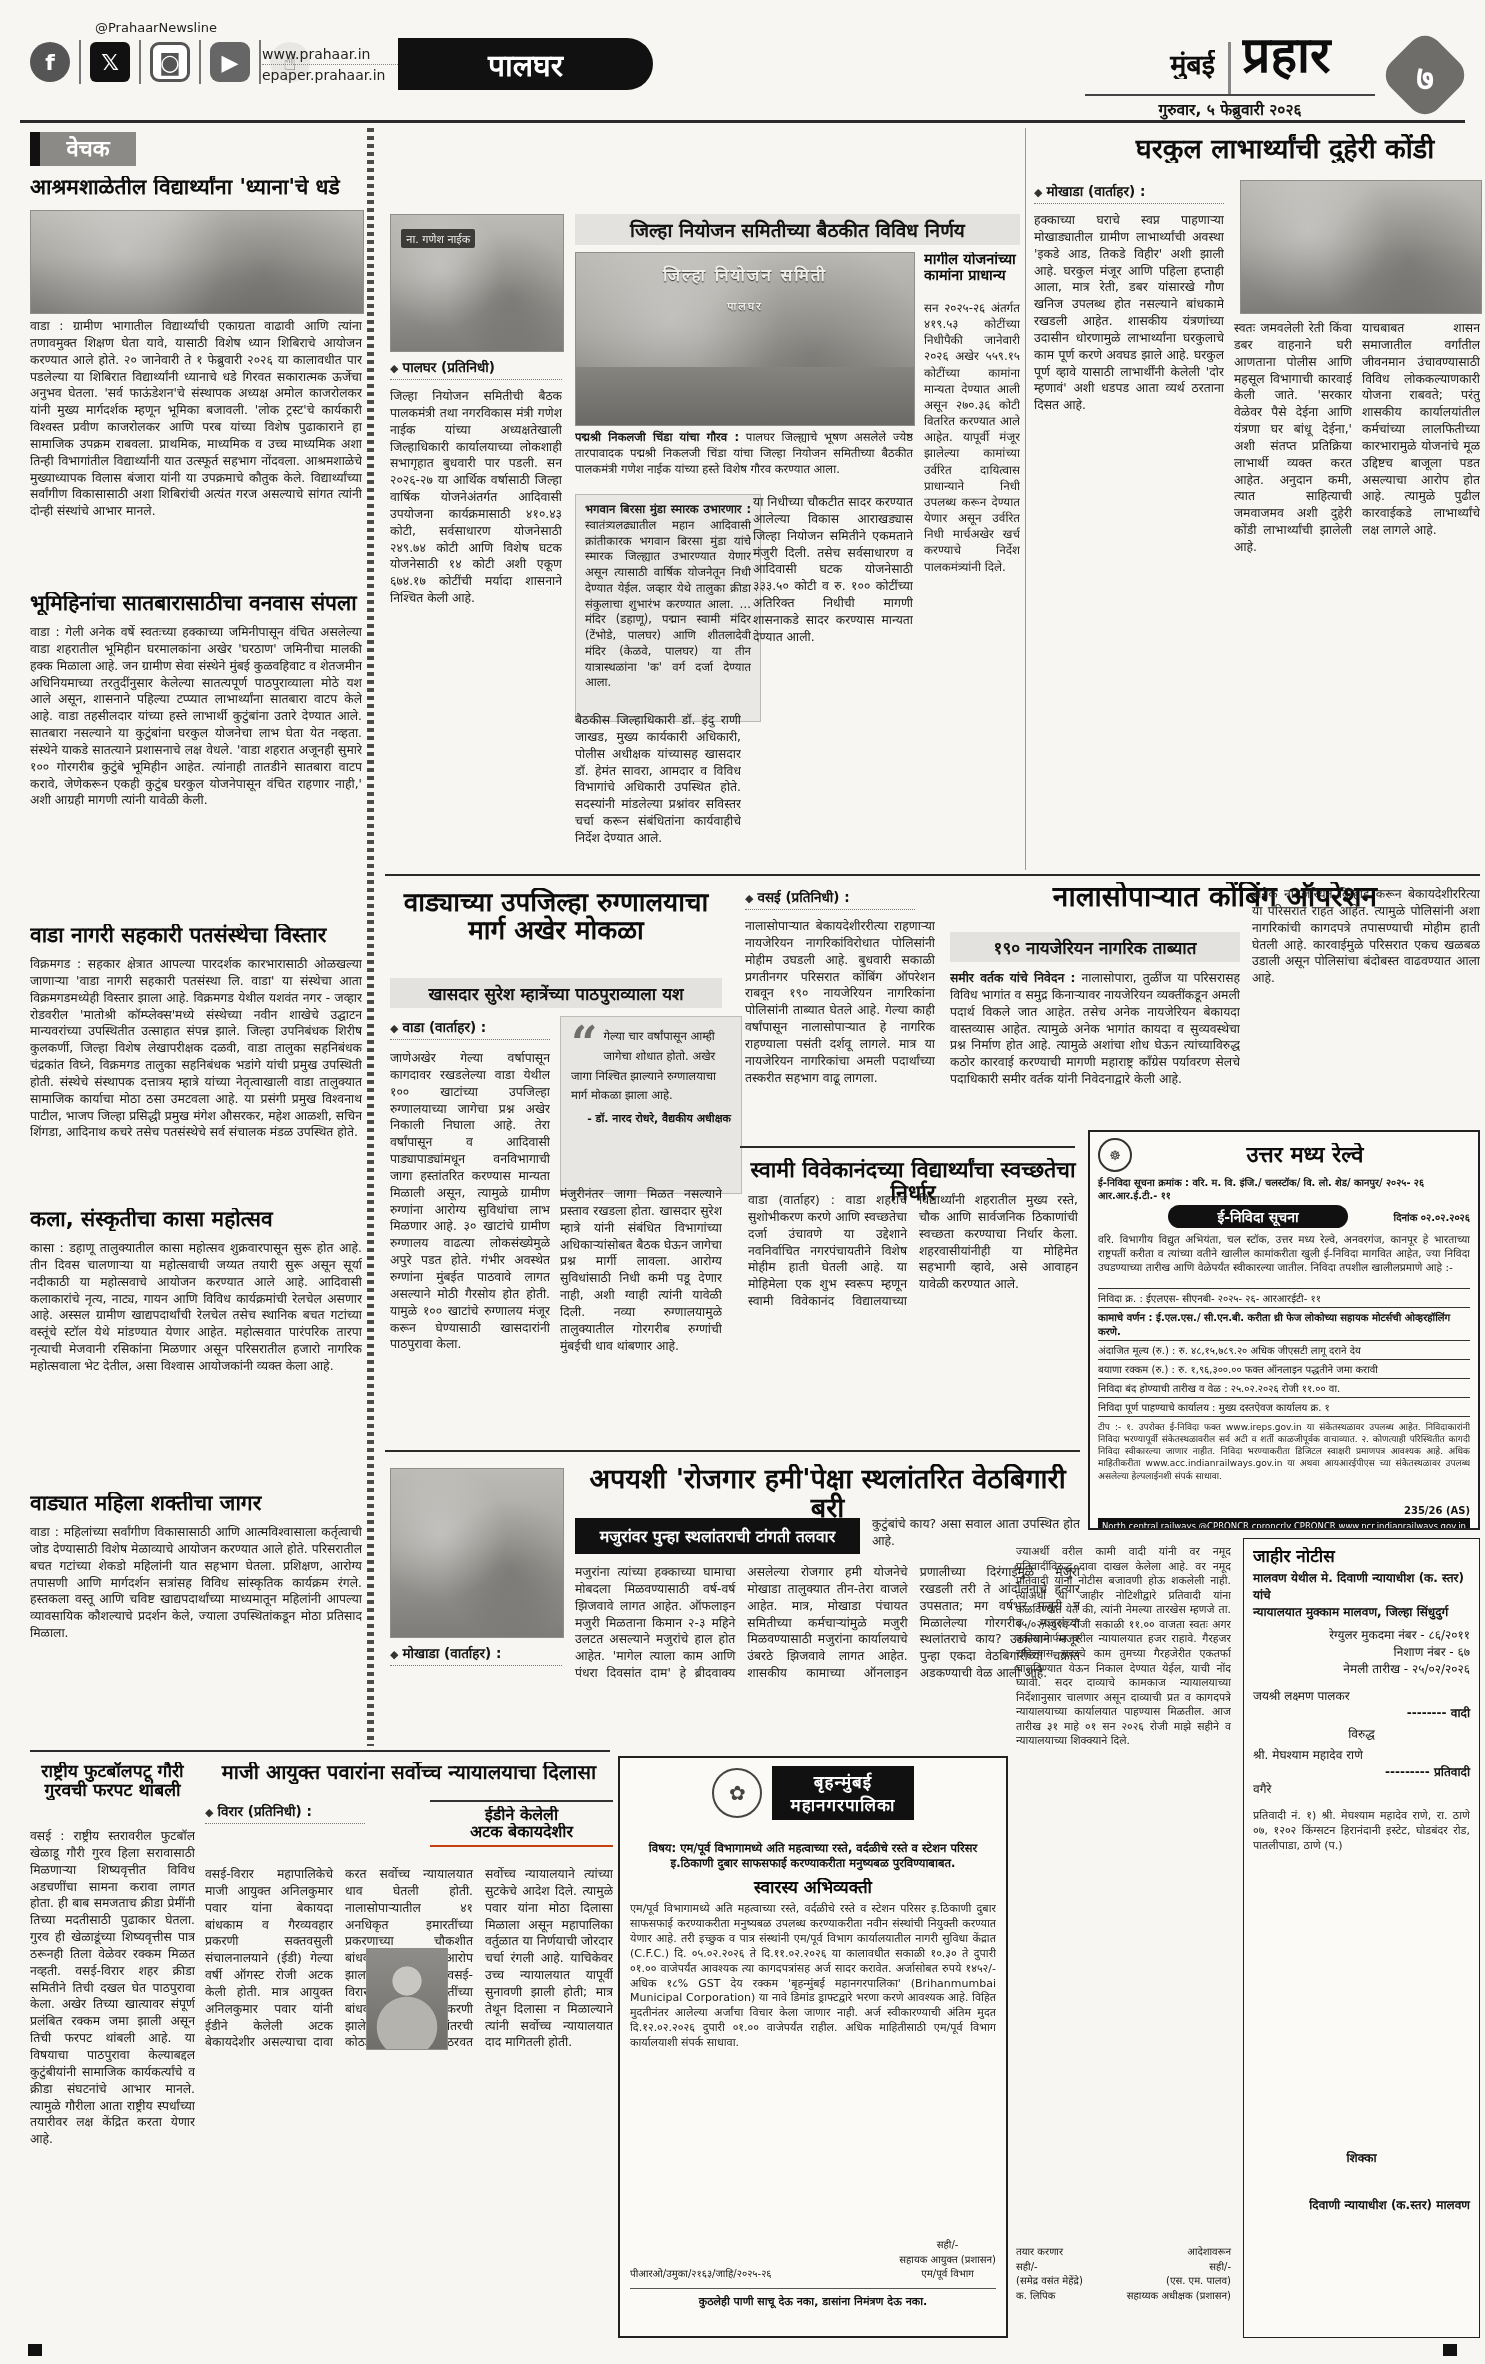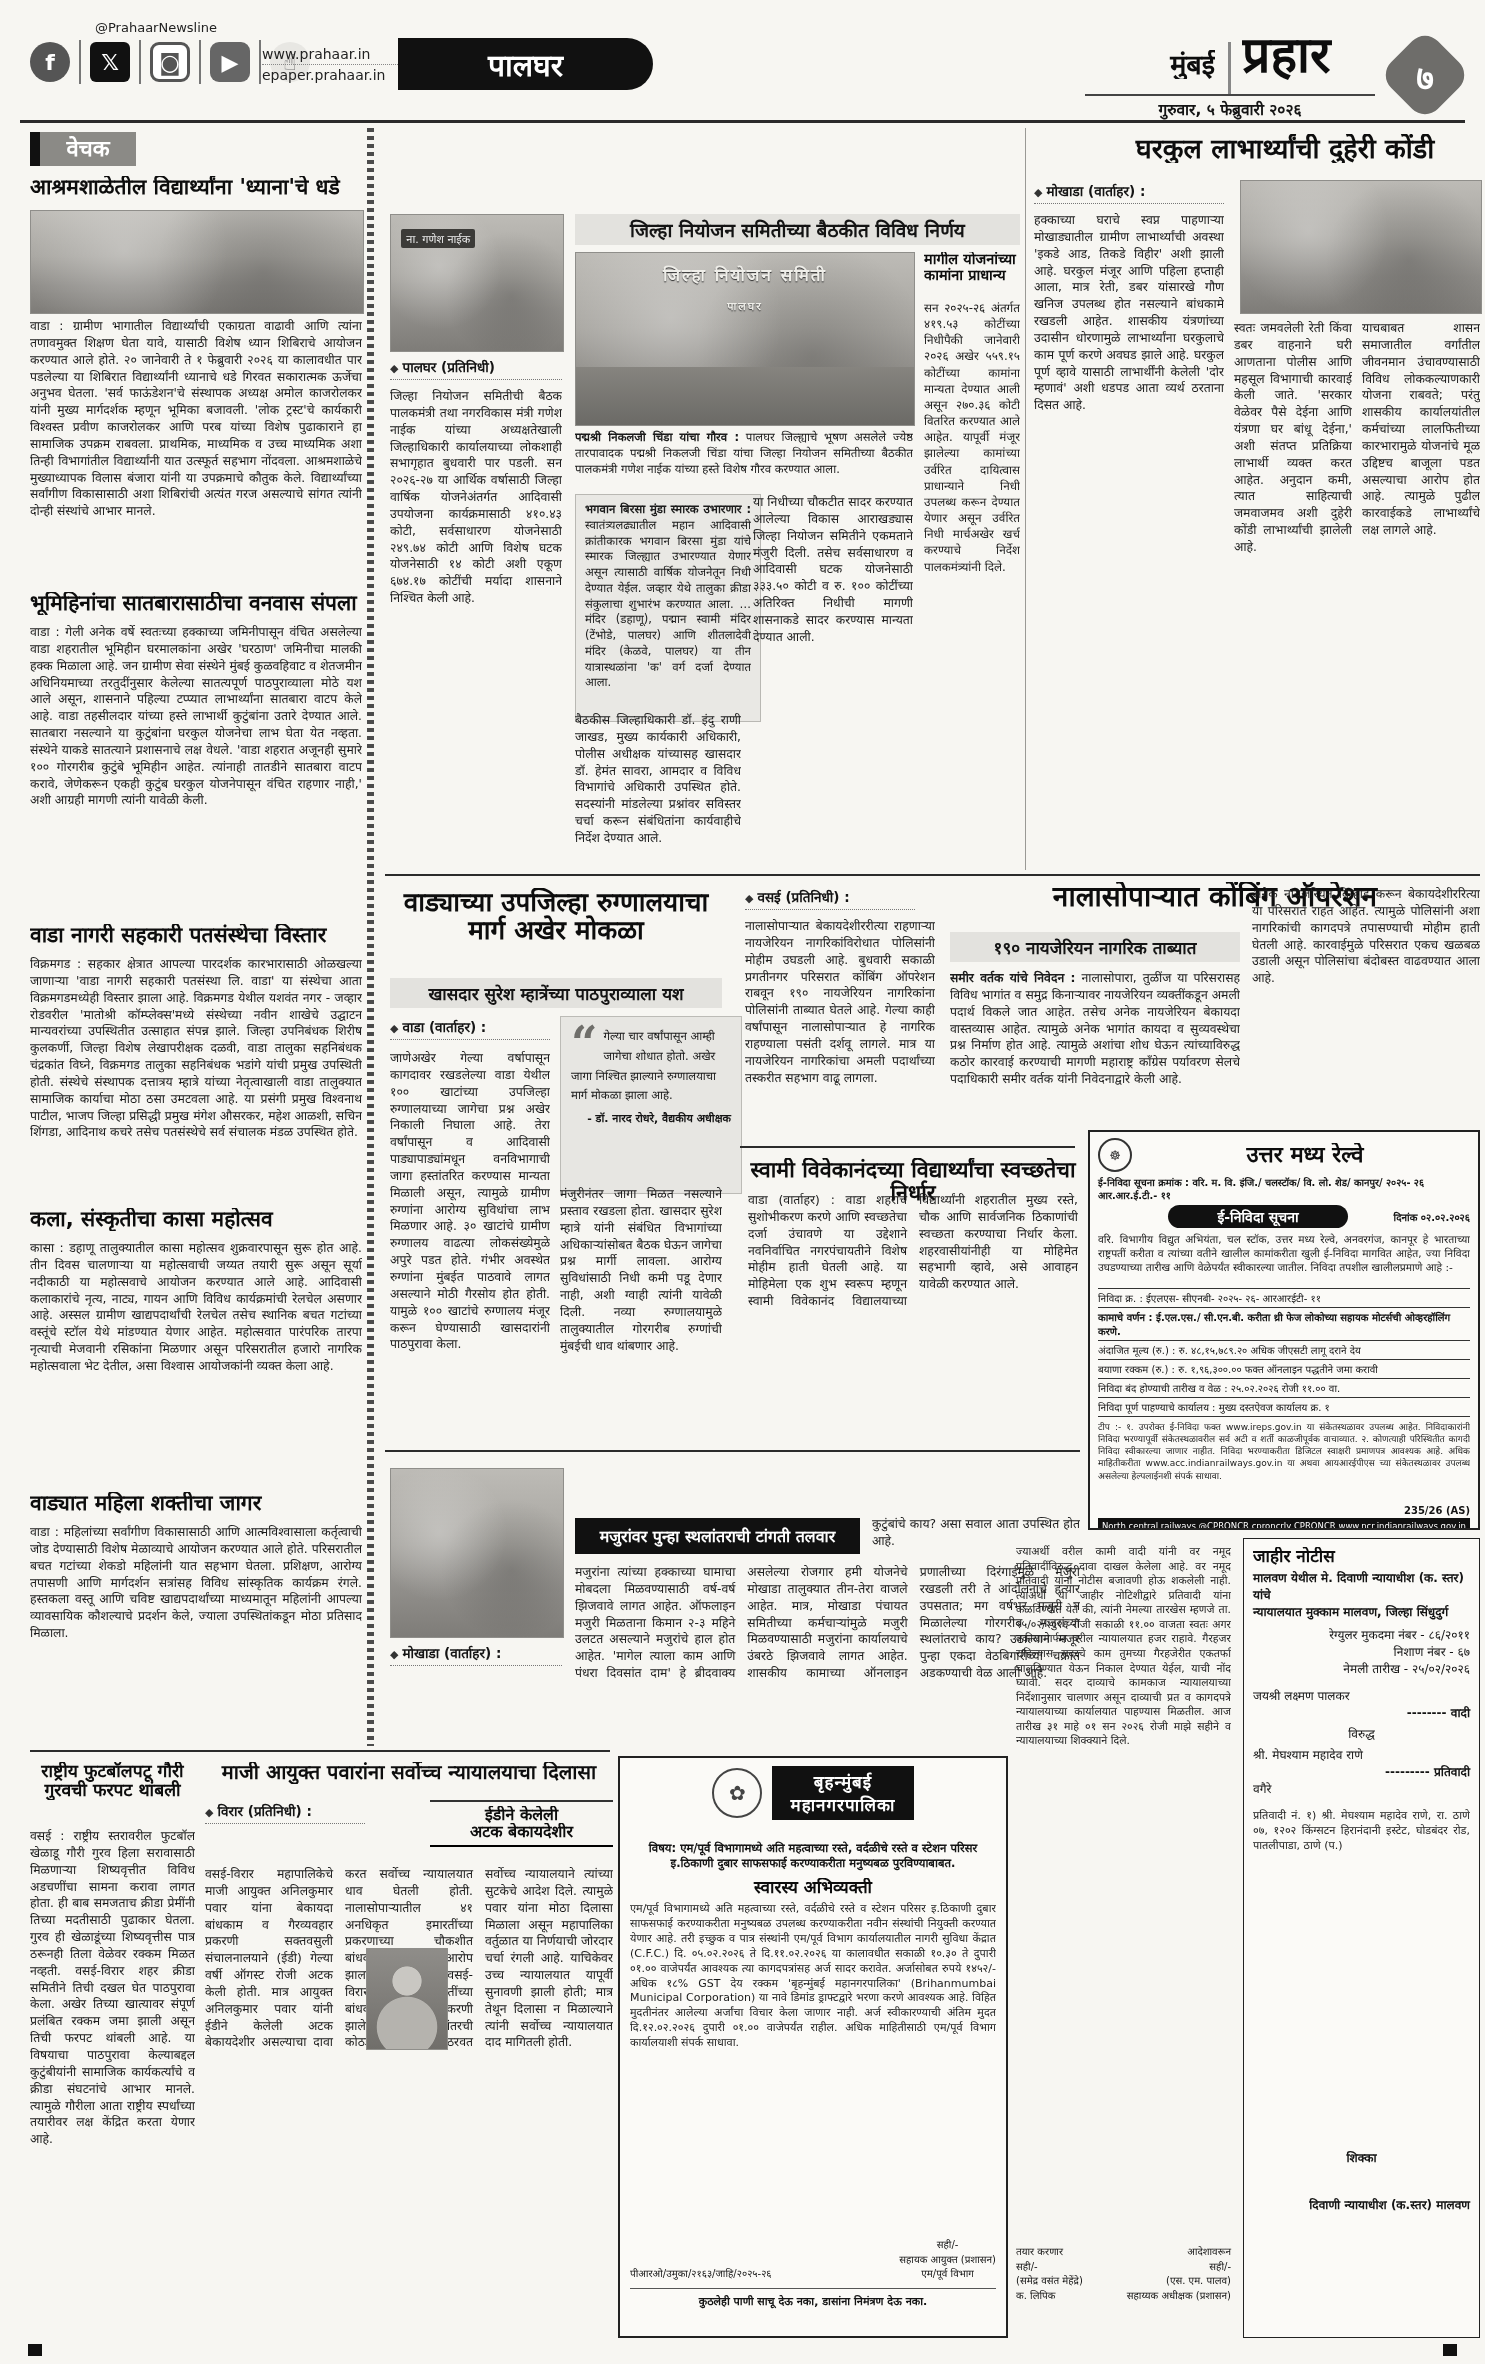--- a/index.html
+++ b/index.html
@@ -173,32 +173,33 @@
     <div style="border-top:1px solid #333;font-size:10px;padding:2px 0;">निविदा बंद होण्याची तारीख व वेळ : २५.०२.२०२६ रोजी ११.०० वा.</div>
     <div style="border-top:1px solid #333;border-bottom:1px solid #333;font-size:10px;padding:2px 0;">निविदा पूर्ण पाहण्याचे कार्यालय : मुख्य दस्तऐवज कार्यालय क्र. १</div>
     <div class="bt-sm" style="margin-top:4px;height:84px;font-size:9px;">टीप :- १. उपरोक्त ई-निविदा फक्त www.ireps.gov.in या संकेतस्थळावर उपलब्ध आहेत. निविदाकारांनी निविदा भरण्यापूर्वी संकेतस्थळावरील सर्व अटी व शर्ती काळजीपूर्वक वाचाव्यात. २. कोणत्याही परिस्थितीत कागदी निविदा स्वीकारल्या जाणार नाहीत. निविदा भरण्याकरीता डिजिटल स्वाक्षरी प्रमाणपत्र आवश्यक आहे. अधिक माहितीकरीता www.acc.indianrailways.gov.in या अथवा आयआरईपीएस च्या संकेतस्थळावर उपलब्ध असलेल्या हेल्पलाईनशी संपर्क साधावा.</div>
     <div style="text-align:right;font-size:10px;font-weight:bold;">235/26 (AS)</div>
     <div class="blackbar" style="font-size:8.5px;padding:3px 4px;margin-top:2px;white-space:nowrap;overflow:hidden;">North central railways   @CPRONCR   cproncrly   CPRONCR   www.ncr.indianrailways.gov.in</div>
   </div>
 
   <div class="abs hrule" style="left:385px;top:1450px;width:695px;"></div>
   <div class="photo" style="left:390px;top:1468px;width:172px;height:168px;"></div>
   <div class="abs byline" style="left:390px;top:1644px;width:172px;"><span class="dm">◆</span><span>मोखाडा (वार्ताहर) :</span></div>
+  <div class="abs hd ctr" style="left:575px;top:1464px;width:505px;font-size:27px;">अपयशी 'रोजगार हमी'पेक्षा स्थलांतरित वेठबिगारी बरी</div>
   <div class="abs blackbar ctr" style="left:575px;top:1518px;width:285px;height:36px;display:flex;align-items:center;justify-content:center;font-weight:bold;font-size:16px;">मजुरांवर पुन्हा स्थलांतराची टांगती तलवार</div>
   <div class="abs bt" style="left:872px;top:1516px;width:208px;height:44px;">कुटुंबांचे काय? असा सवाल आता उपस्थित होत आहे.</div>
   <div class="abs bt cols3" style="left:575px;top:1564px;width:505px;height:182px;">मजुरांना त्यांच्या हक्काच्या घामाचा मोबदला मिळवण्यासाठी वर्ष-वर्ष झिजवावे लागत आहेत. ऑफलाइन मजुरी मिळताना किमान २-३ महिने उलटत असल्याने मजुरांचे हाल होत आहेत. 'मागेल त्याला काम आणि पंधरा दिवसांत दाम' हे ब्रीदवाक्य असलेल्या रोजगार हमी योजनेचे मोखाडा तालुक्यात तीन-तेरा वाजले आहेत. मात्र, मोखाडा पंचायत समितीच्या कर्मचाऱ्यांमुळे मजुरी मिळवण्यासाठी मजुरांना कार्यालयाचे उंबरठे झिजवावे लागत आहेत. शासकीय कामाच्या ऑनलाइन प्रणालीच्या दिरंगाईमुळे मजुरी रखडली तरी ते आंदोलनाचे हत्यार उपसतात; मग वर्षभर मजुरी न मिळालेल्या गोरगरीब मजुरांच्या स्थलांतराचे काय? उठाल्याने मजूर पुन्हा एकदा वेठबिगारीच्या चक्रात अडकण्याची वेळ आली आहे.</div>
 
   <div class="abs hrule" style="left:30px;top:1750px;width:580px;height:1.5px;"></div>
 
   <div class="abs hd ctr" style="left:30px;top:1762px;width:165px;font-size:17.5px;">राष्ट्रीय फुटबॉलपटू गौरी गुरवची फरपट थांबली</div>
   <div class="abs bt" style="left:30px;top:1828px;width:165px;height:510px;">वसई : राष्ट्रीय स्तरावरील फुटबॉल खेळाडू गौरी गुरव हिला सरावासाठी मिळणाऱ्या शिष्यवृत्तीत विविध अडचणींचा सामना करावा लागत होता. ही बाब समजताच क्रीडा प्रेमींनी तिच्या मदतीसाठी पुढाकार घेतला. गुरव ही खेळाडूंच्या शिष्यवृत्तीस पात्र ठरूनही तिला वेळेवर रक्कम मिळत नव्हती. वसई-विरार शहर क्रीडा समितीने तिची दखल घेत पाठपुरावा केला. अखेर तिच्या खात्यावर संपूर्ण प्रलंबित रक्कम जमा झाली असून तिची फरपट थांबली आहे. या विषयाचा पाठपुरावा केल्याबद्दल कुटुंबीयांनी सामाजिक कार्यकर्त्यांचे व क्रीडा संघटनांचे आभार मानले. त्यामुळे गौरीला आता राष्ट्रीय स्पर्धांच्या तयारीवर लक्ष केंद्रित करता येणार आहे.</div>
 
   <div class="abs hd ctr" style="left:205px;top:1762px;width:408px;font-size:20px;">माजी आयुक्त पवारांना सर्वोच्च न्यायालयाचा दिलासा</div>
   <div class="abs byline" style="left:205px;top:1802px;width:160px;"><span class="dm">◆</span><span>विरार (प्रतिनिधी) :</span></div>
-  <div class="abs ctr" style="left:430px;top:1800px;width:183px;border-top:2px solid #333;border-bottom:2px solid #000000;padding:4px 0;">
+  <div class="abs ctr" style="left:430px;top:1800px;width:183px;border-top:2px solid #333;border-bottom:2px solid #c2410c;padding:4px 0;">
     <div class="hd" style="font-size:16px;">ईडीने केलेली</div>
     <div class="hd" style="font-size:16px;">अटक बेकायदेशीर</div>
   </div>
   <div class="abs bt cols3" style="left:205px;top:1866px;width:408px;height:472px;">वसई-विरार महापालिकेचे माजी आयुक्त अनिलकुमार पवार यांना बेकायदा बांधकाम व गैरव्यवहार प्रकरणी सक्तवसुली संचालनालयाने (ईडी) गेल्या वर्षी ऑगस्ट रोजी अटक केली होती. मात्र आयुक्त अनिलकुमार पवार यांनी ईडीने केलेली अटक बेकायदेशीर असल्याचा दावा करत सर्वोच्च न्यायालयात धाव घेतली होती. नालासोपाऱ्यातील ४१ अनधिकृत इमारतींच्या प्रकरणाच्या चौकशीत बांधकाम घोटाळ्याचा आरोप झाला होता. वसई-विरारमधील इमारतींच्या बांधकाम घोटाळा प्रकरणी झालेली अटक व त्यानंतरची कोठडी बेकायदेशीर ठरवत सर्वोच्च न्यायालयाने त्यांच्या सुटकेचे आदेश दिले. त्यामुळे पवार यांना मोठा दिलासा मिळाला असून महापालिका वर्तुळात या निर्णयाची जोरदार चर्चा रंगली आहे. याचिकेवर उच्च न्यायालयात यापूर्वी सुनावणी झाली होती; मात्र तेथून दिलासा न मिळाल्याने त्यांनी सर्वोच्च न्यायालयात दाद मागितली होती.</div>
   <div class="photo" style="left:366px;top:1948px;width:80px;height:100px;background:
        radial-gradient(circle at 50% 32%,#c9c7c2 18%,transparent 19%),
        radial-gradient(circle at 50% 78%,#b5b3ae 34%,transparent 35%),
        linear-gradient(180deg,#8f8d89,#706e6a);"></div>
 
   <div class="abs adbox" style="left:618px;top:1756px;width:390px;height:582px;padding:8px 10px;box-sizing:border-box;">

